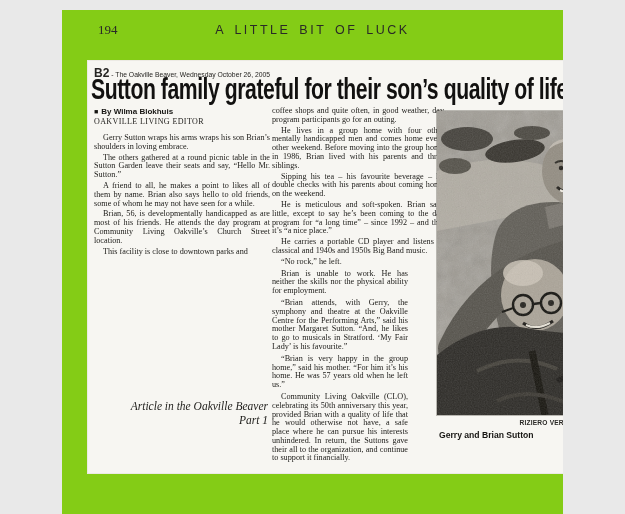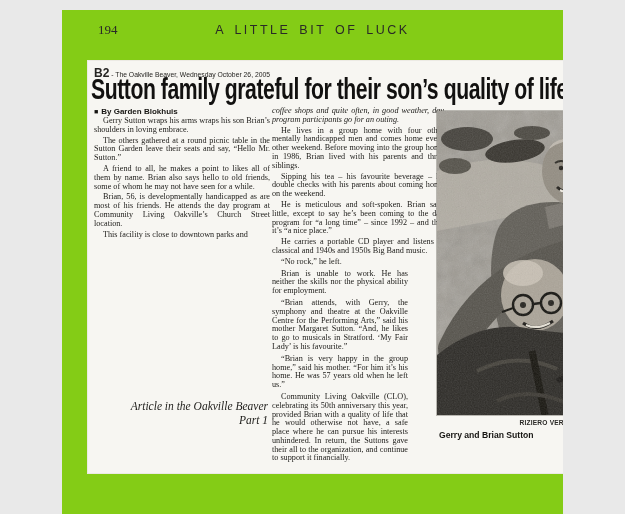--- a/index.html
+++ b/index.html
@@ -27,21 +27,21 @@
   }
   .kicker b{font-size:12px;}
   .headline{
     position:absolute;left:3px;top:12px;white-space:nowrap;
     font:bold 29px "Liberation Sans",sans-serif;color:#121110;
     letter-spacing:-0.6px;transform:scaleX(0.73);transform-origin:0 0;
   }
   .col{position:absolute;top:46px;font-size:8.2px;line-height:8.8px;
     text-align:justify;color:#22211e;}
   .col p{margin:0 0 2px 0;text-indent:9px;}
-  .col p.noindent{text-indent:0;font-style:italic;}
+  .col p.noindent{text-indent:0;}
   .col1{left:6px;width:176px;}
   .col2{left:184px;width:172px;}
   .col2-narrow{width:136px;margin-top:3px;}
   .col2-narrow p{margin:0 0 3px 0;}
   .byline{font:bold 8px "Liberation Sans",sans-serif;color:#161512;
     text-align:left;margin-bottom:1px;}
   .byline .sq{font-size:7px;margin-right:3px;}
   .byline-title{font:8px "Liberation Serif",serif;letter-spacing:0.4px;
     color:#1c1b18;text-align:left;margin-bottom:8px;}
   .photo{
@@ -76,22 +76,23 @@
   <div class="clipping">
 
     <div class="kicker">
       <b>B2</b><span> - The Oakville Beaver, Wednesday October 26, 2005</span>
     </div>
 
     <div class="headline">Sutton family grateful for their son’s quality of life</div>
 
     <div class="col col1">
       <div class="byline">
-        <span class="sq">■</span><span>By Garden Blokhuis</span>
+        <span class="sq">■</span><span>By Wilma Blokhuis</span>
       </div>
+      <div class="byline-title">OAKVILLE LIVING EDITOR</div>
       <p>Gerry Sutton wraps his arms wraps his son Brian’s shoulders in loving embrace.</p>
       <p>The others gathered at a round picnic table in the Sutton Garden leave their seats and say, “Hello Mr. Sutton.”</p>
       <p>A friend to all, he makes a point to likes all of them by name. Brian also says hello to old friends, some of whom he may not have seen for a while.</p>
       <p>Brian, 56, is developmentally handicapped as are most of his friends. He attends the day program at Community Living Oakville’s Church Street location.</p>
       <p>This facility is close to downtown parks and</p>
     </div>
 
     <div class="col col2">
       <p class="noindent">coffee shops and quite often, in good weather, day program participants go for an outing.</p>
       <p>He lives in a group home with four other mentally handicapped men and comes home every other weekend. Before moving into the group home in 1986, Brian lived with his parents and three siblings.</p>

